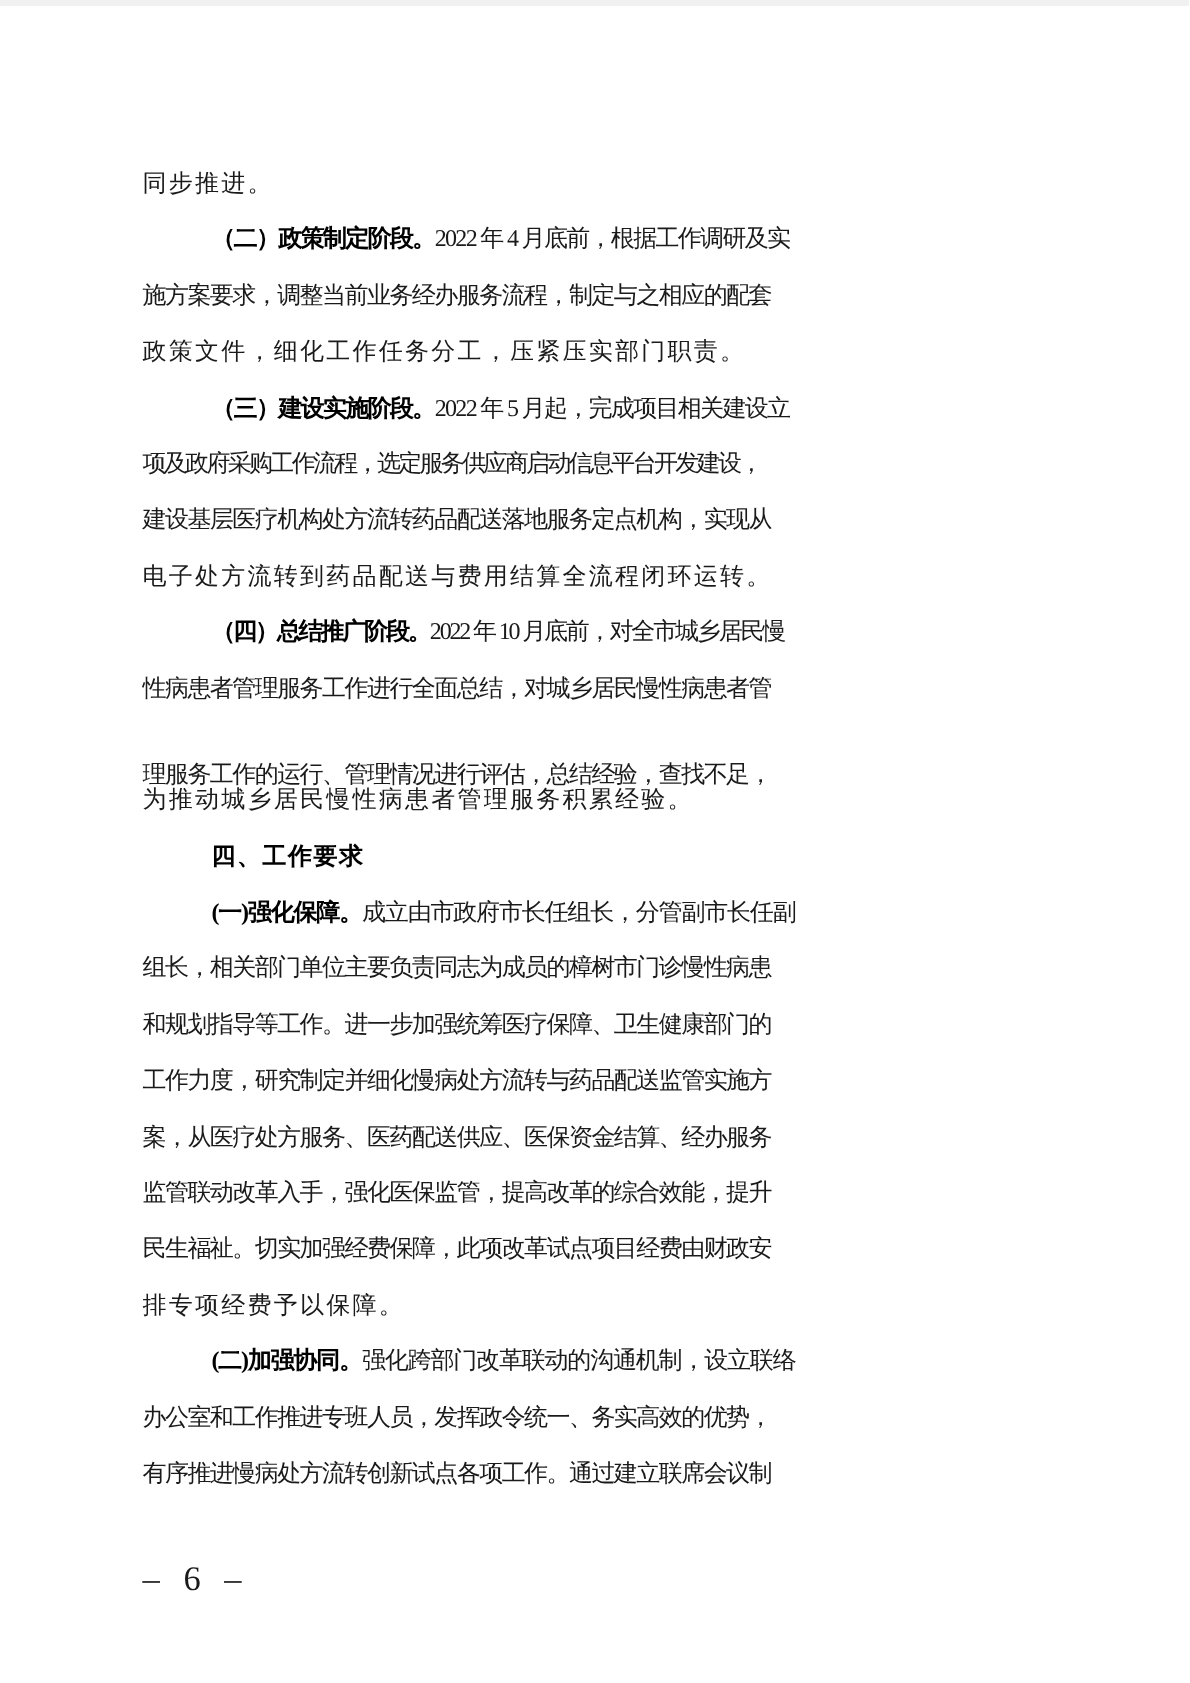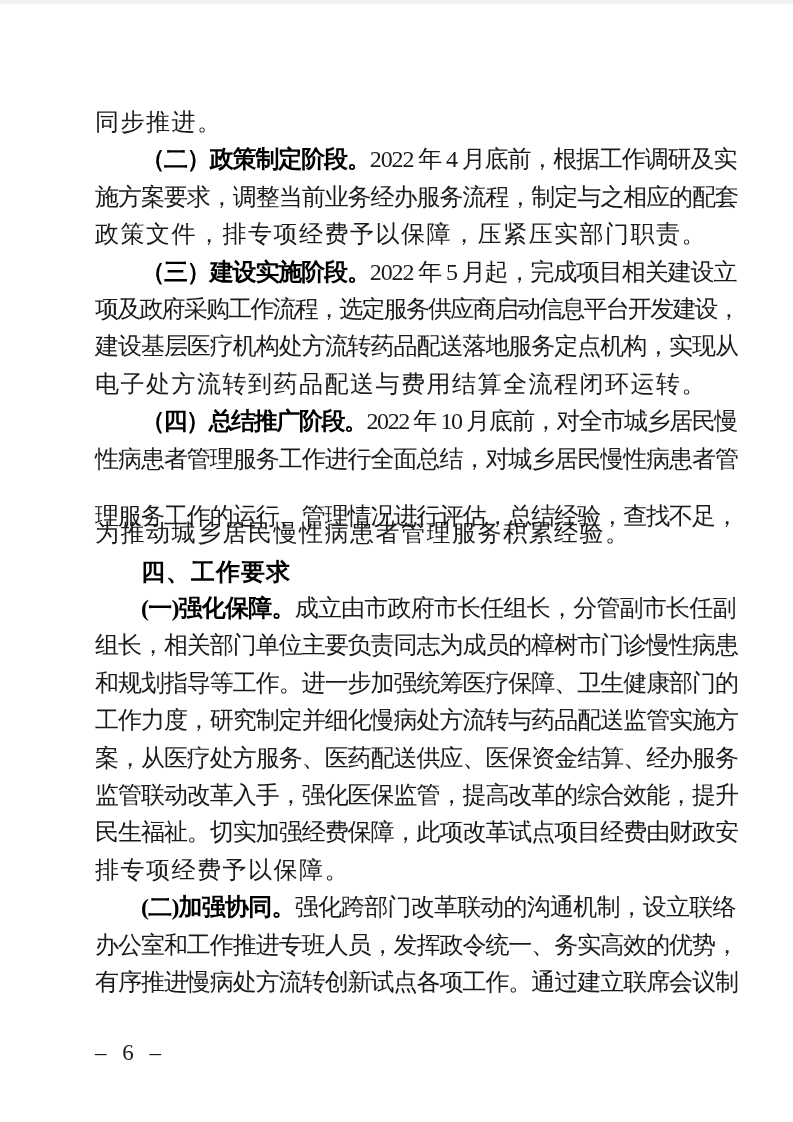--- a/index.html
+++ b/index.html
@@ -27,21 +27,21 @@
   }
   .text-block {
     position: absolute;
     left: 95px;
     top: 104px;
     width: 615px;
   }
   .line {
     height: 37.4px;
     line-height: 37.4px;
-    font-size: 24px;
+    font-size: 16px;
     white-space: nowrap;
     letter-spacing: 1.5px;
   }
   .line.indent {
     padding-left: 46px;
   }
   .line b {
     font-weight: 700;
     color: #000000;
   }
@@ -68,21 +68,21 @@
 </style>
 </head>
 <body>
 
 <main class="page">
   <div class="scan-streak"></div>
   <section class="text-block">
       <div class="line"><span class="run-wrap"><span>同步推进。</span></span></div>
       <div class="line indent"><span class="run-wrap" style="letter-spacing: -1.121px;"><b>（二）政策制定阶段。</b><span>2022 年 4 月底前，根据工作调研及实</span></span></div>
       <div class="line"><span class="run-wrap" style="letter-spacing: -1.036px;"><span>施方案要求，调整当前业务经办服务流程，制定与之相应的配套</span></span></div>
-      <div class="line"><span class="run-wrap"><span>政策文件，排专项经费予以保障，压紧压实部门职责。</span></span></div>
+      <div class="line"><span class="run-wrap"><span>政策文件，细化工作任务分工，压紧压实部门职责。</span></span></div>
       <div class="line indent"><span class="run-wrap" style="letter-spacing: -1.121px;"><b>（三）建设实施阶段。</b><span>2022 年 5 月起，完成项目相关建设立</span></span></div>
       <div class="line"><span class="run-wrap" style="letter-spacing: -1.793px;"><span>项及政府采购工作流程，选定服务供应商启动信息平台开发建设，</span></span></div>
       <div class="line"><span class="run-wrap" style="letter-spacing: -1.036px;"><span>建设基层医疗机构处方流转药品配送落地服务定点机构，实现从</span></span></div>
       <div class="line"><span class="run-wrap"><span>电子处方流转到药品配送与费用结算全流程闭环运转。</span></span></div>
       <div class="line indent"><span class="run-wrap" style="letter-spacing: -1.445px;"><b>（四）总结推广阶段。</b><span>2022 年 10 月底前，对全市城乡居民慢</span></span></div>
       <div class="line"><span class="run-wrap" style="letter-spacing: -1.036px;"><span>性病患者管理服务工作进行全面总结，对城乡居民慢性病患者管</span></span></div>
       <div class="line"><span class="run-wrap" style="letter-spacing: -1.036px; margin-top: 20px;"><span>理服务工作的运行、管理情况进行评估，总结经验，查找不足，</span></span></div>
       <div class="line"><span class="run-wrap"><span>为推动城乡居民慢性病患者管理服务积累经验。</span></span></div>
       <div class="line indent heading"><span class="run-wrap"><b>四、工作要求</b></span></div>
       <div class="line indent"><span class="run-wrap" style="letter-spacing: -0.79px;"><b>(一)强化保障。</b><span>成立由市政府市长任组长，分管副市长任副</span></span></div>

